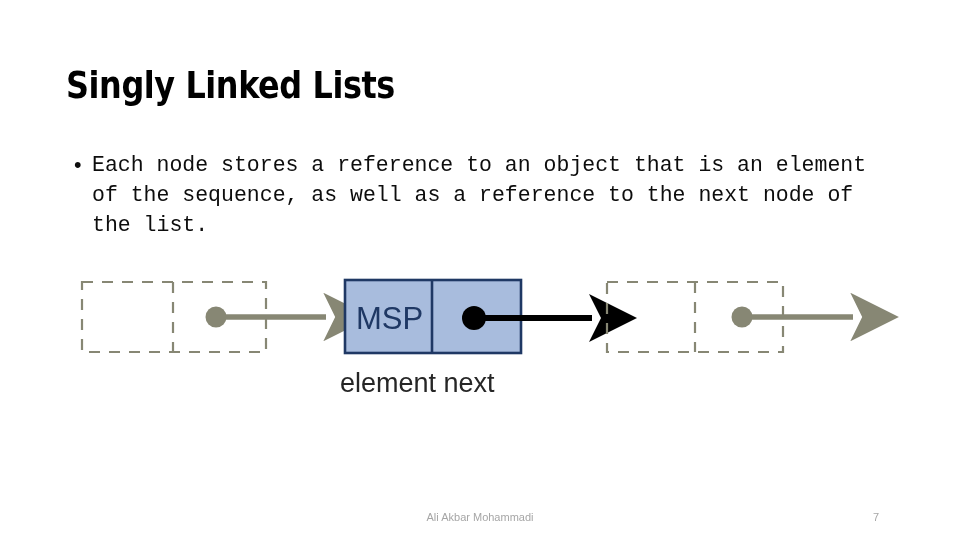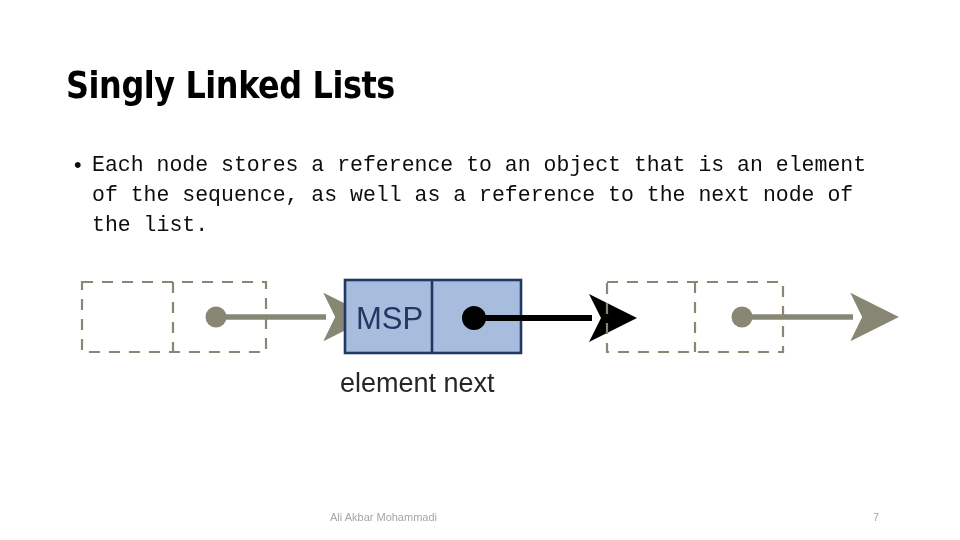--- a/index.html
+++ b/index.html
@@ -80,20 +80,21 @@
     pointer-events: none;
   }
   .diagram svg { display: block; }
 
   
   .footer-author {
     position: absolute;
     left: 330px;
     top: 506px;
     width: 300px;
+    text-align: center;
     font-size: 11px;
     line-height: 14px;
     color: #a6a6a6;
     font-family: "Liberation Sans", sans-serif;
   }
   .footer-page {
     position: absolute;
     left: 846px;
     top: 506px;
     width: 60px;

